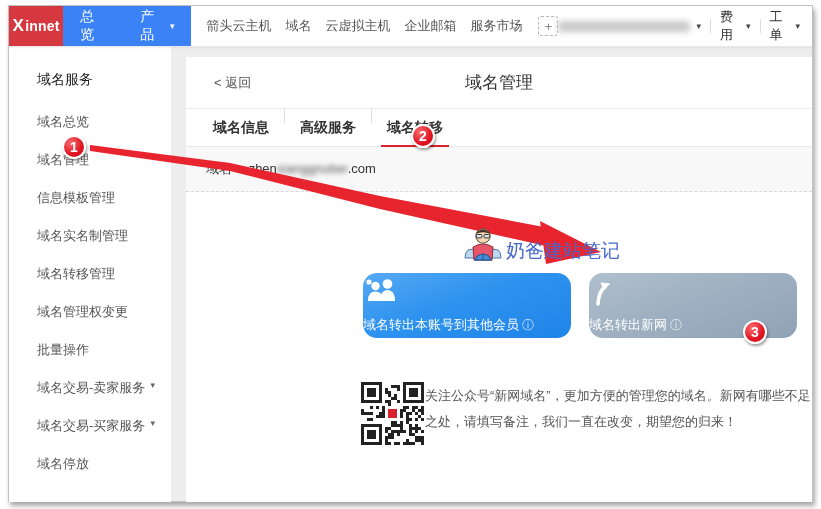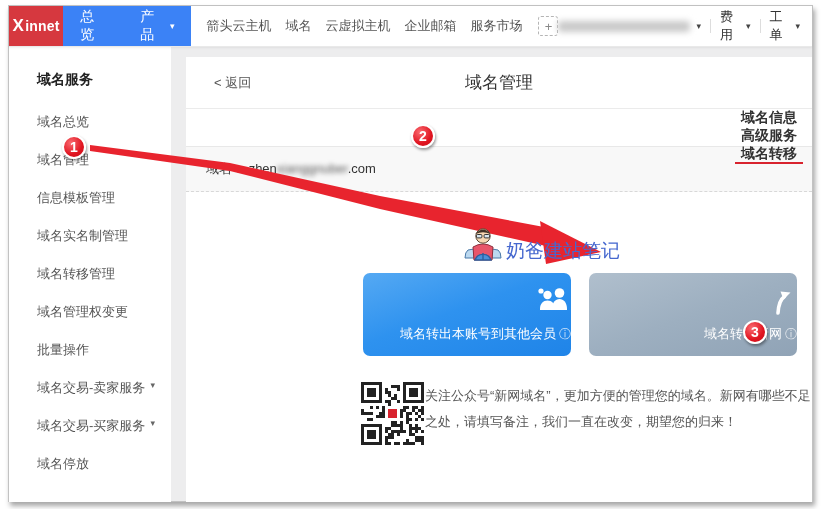--- a/index.html
+++ b/index.html
@@ -24,46 +24,46 @@
   .top-right { margin-left:auto; display:flex; align-items:center; padding-right:12px; gap:9px; }
   .account { display:flex; align-items:center; gap:6px; cursor:pointer; }
   .smudge { width:132px; height:11px; background:#c9c9c9; border-radius:3px; filter:blur(3px); }
   .tiny-caret { font-size:9px; color:#444; }
   .vsep { width:1px; height:14px; background:#ddd; }
   .top-menu { font-size:13px; color:#333; display:flex; align-items:center; gap:4px; cursor:pointer; }
 
   
   .body-row { display:flex; height:455px; }
   .sidebar { width:162px; background:#fff; padding-top:12px; flex:none; }
-  .side-header { padding:12px 0 14px 28px; font-size:14px; font-weight:bold; color:#222; }
+  .side-header { padding:12px 0 14px 28px; font-size:14px; font-weight:normal; color:#222; }
   .side-item { position:relative; padding:10px 0 10px 28px; font-size:13px; color:#555; cursor:pointer; }
   .side-caret { position:absolute; right:16px; top:11px; font-size:9px; color:#666; }
   .panel { flex:1; margin-left:15px; margin-top:10px; background:#fff; position:relative; }
 
   
   .panel-header { height:52px; display:flex; align-items:center; border-bottom:1px solid #ebebeb; position:relative; }
   .back-link { position:absolute; left:28px; font-size:13px; color:#555; cursor:pointer; text-decoration:none; }
   .page-title { margin:0 auto; font-size:17px; font-weight:normal; color:#333; }
-  .tabs { display:flex; align-items:flex-end; height:38px; padding-left:12px; border-bottom:1px solid #e8e8e8;flex-direction:column; }
+  .tabs { display:flex; align-items:flex-start; height:38px; padding-left:12px; border-bottom:1px solid #e8e8e8; }
   .tab { position:relative; height:100%; display:flex; align-items:center; padding:0 15px;
     font-size:14px; font-weight:bold; color:#333; cursor:pointer; }
   .tab.active::after { content:""; position:absolute; left:9px; right:9px; bottom:-1px; height:2px; background:#d8232e; }
   .tab-sep { width:1px; height:14px; background:#ddd; }
 
   
   .domain-row { background:#f8f8f8; border-bottom:1px dashed #d8d8d8; padding:13px 20px; font-size:13px; color:#333; }
   .masked { filter:blur(2.6px); color:#555; }
 
   
   .content { position:relative; height:325px; }
   .watermark { position:absolute; left:276px; top:34px; display:flex; align-items:flex-end; z-index:55; }
   .watermark-text { font-size:19px; color:#4668cf; margin-left:2px; line-height:22px; }
   .btn-row { position:absolute; left:177px; top:81px; display:flex; gap:18px; }
-  .big-btn { width:208px; height:83px; border-radius:7px; color:#fff; display:flex; flex-direction:column;
-    align-items:flex-end; justify-content:center; cursor:pointer; }
+  .big-btn { width:208px; height:65px; border-radius:14px; color:#fff; display:flex; flex-direction:column;
+    align-items:flex-start; justify-content:center; cursor:pointer; }
   .big-btn .lbl { font-size:13px; margin-top:9px; }
   .info-glyph { font-size:12px; opacity:.75; margin-left:3px; }
   .btn-blue { background:linear-gradient(160deg,#55a9f3 0%,#2e92ef 45%,#1f84e8 100%); }
   .btn-gray { background:linear-gradient(160deg,#b0bfcd 0%,#9dafc0 50%,#90a3b6 100%); }
   .qr-section { position:absolute; left:175px; top:190px; display:flex; }
   .qr-box { width:63px; height:63px; background:#fff; flex:none; }
   .qr-caption { margin-left:1px; font-size:13px; color:#555; line-height:26px; padding-top:1px; }
 
   
   .overlay-svg { position:absolute; left:0; top:0; z-index:50; pointer-events:none; }

